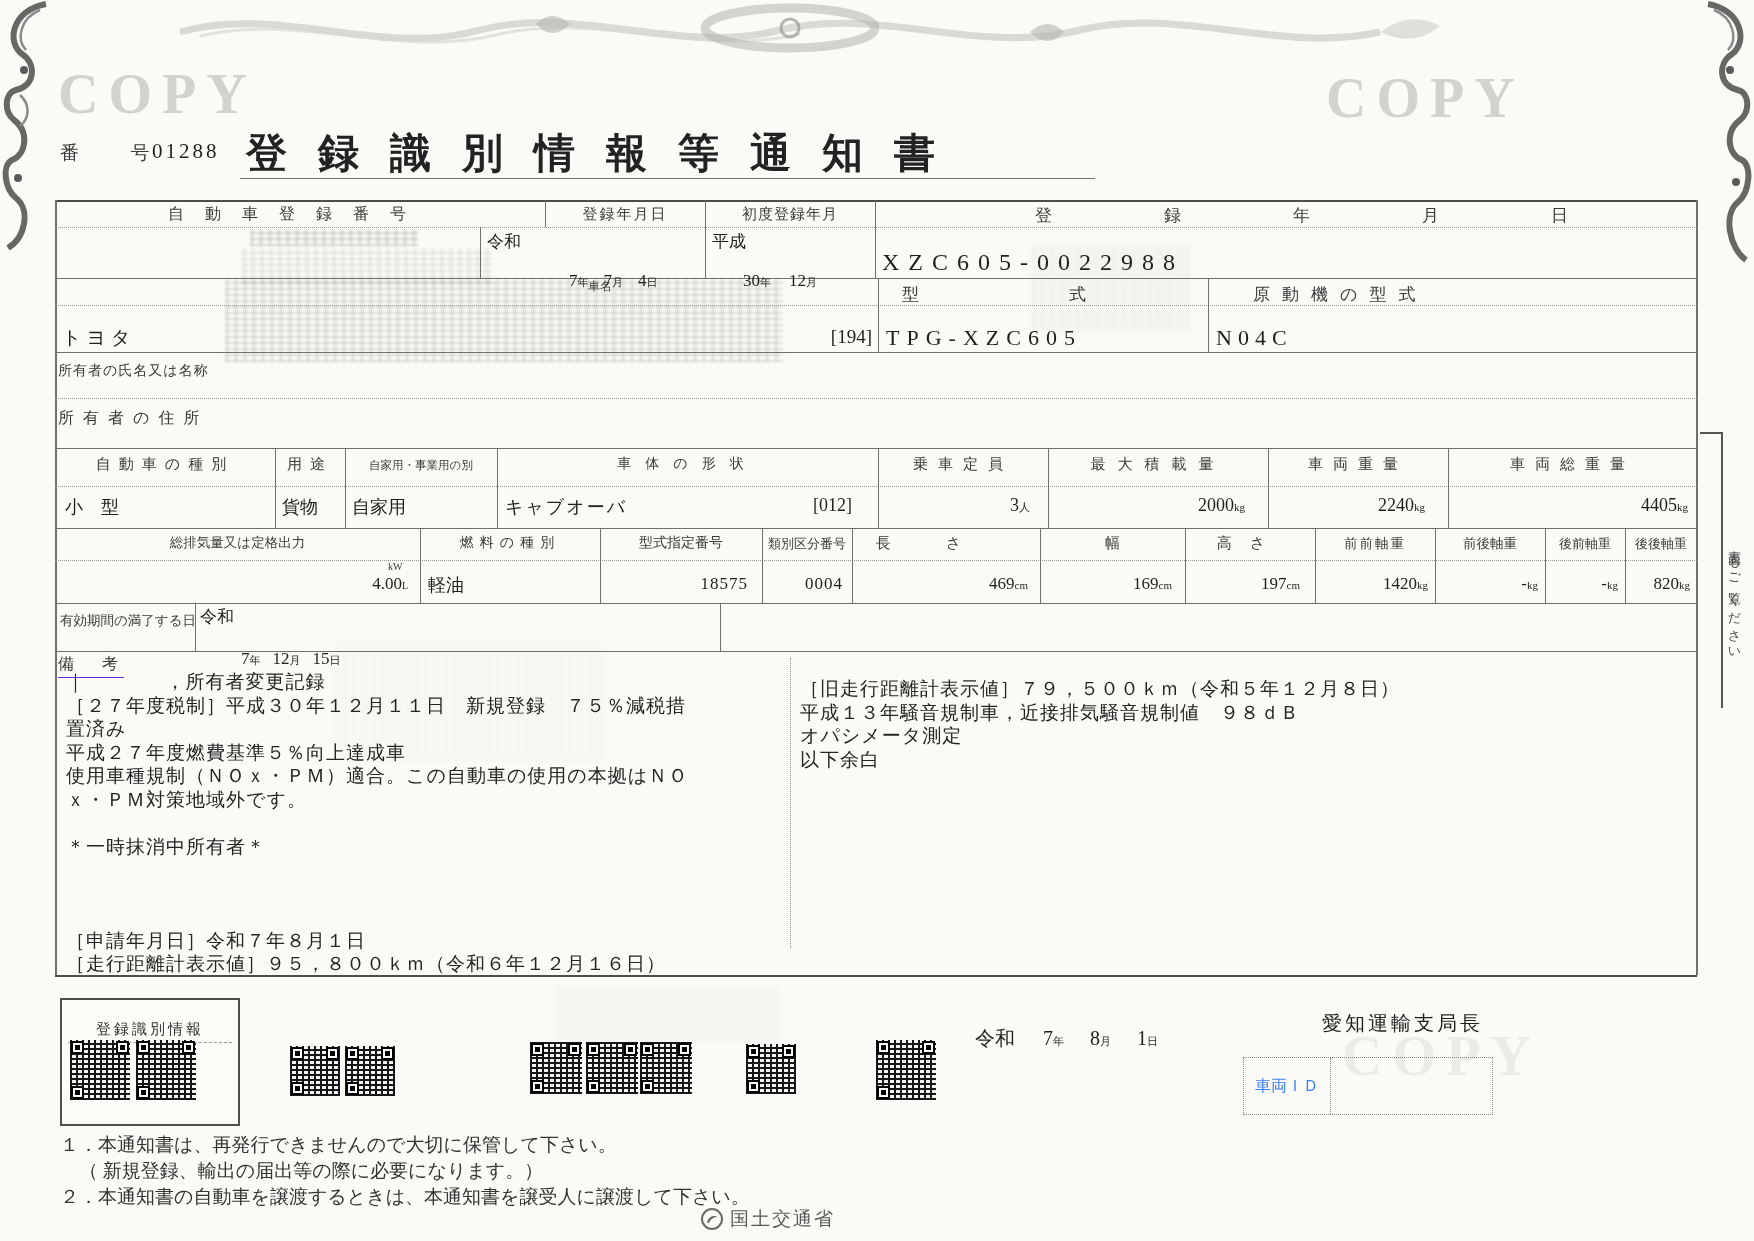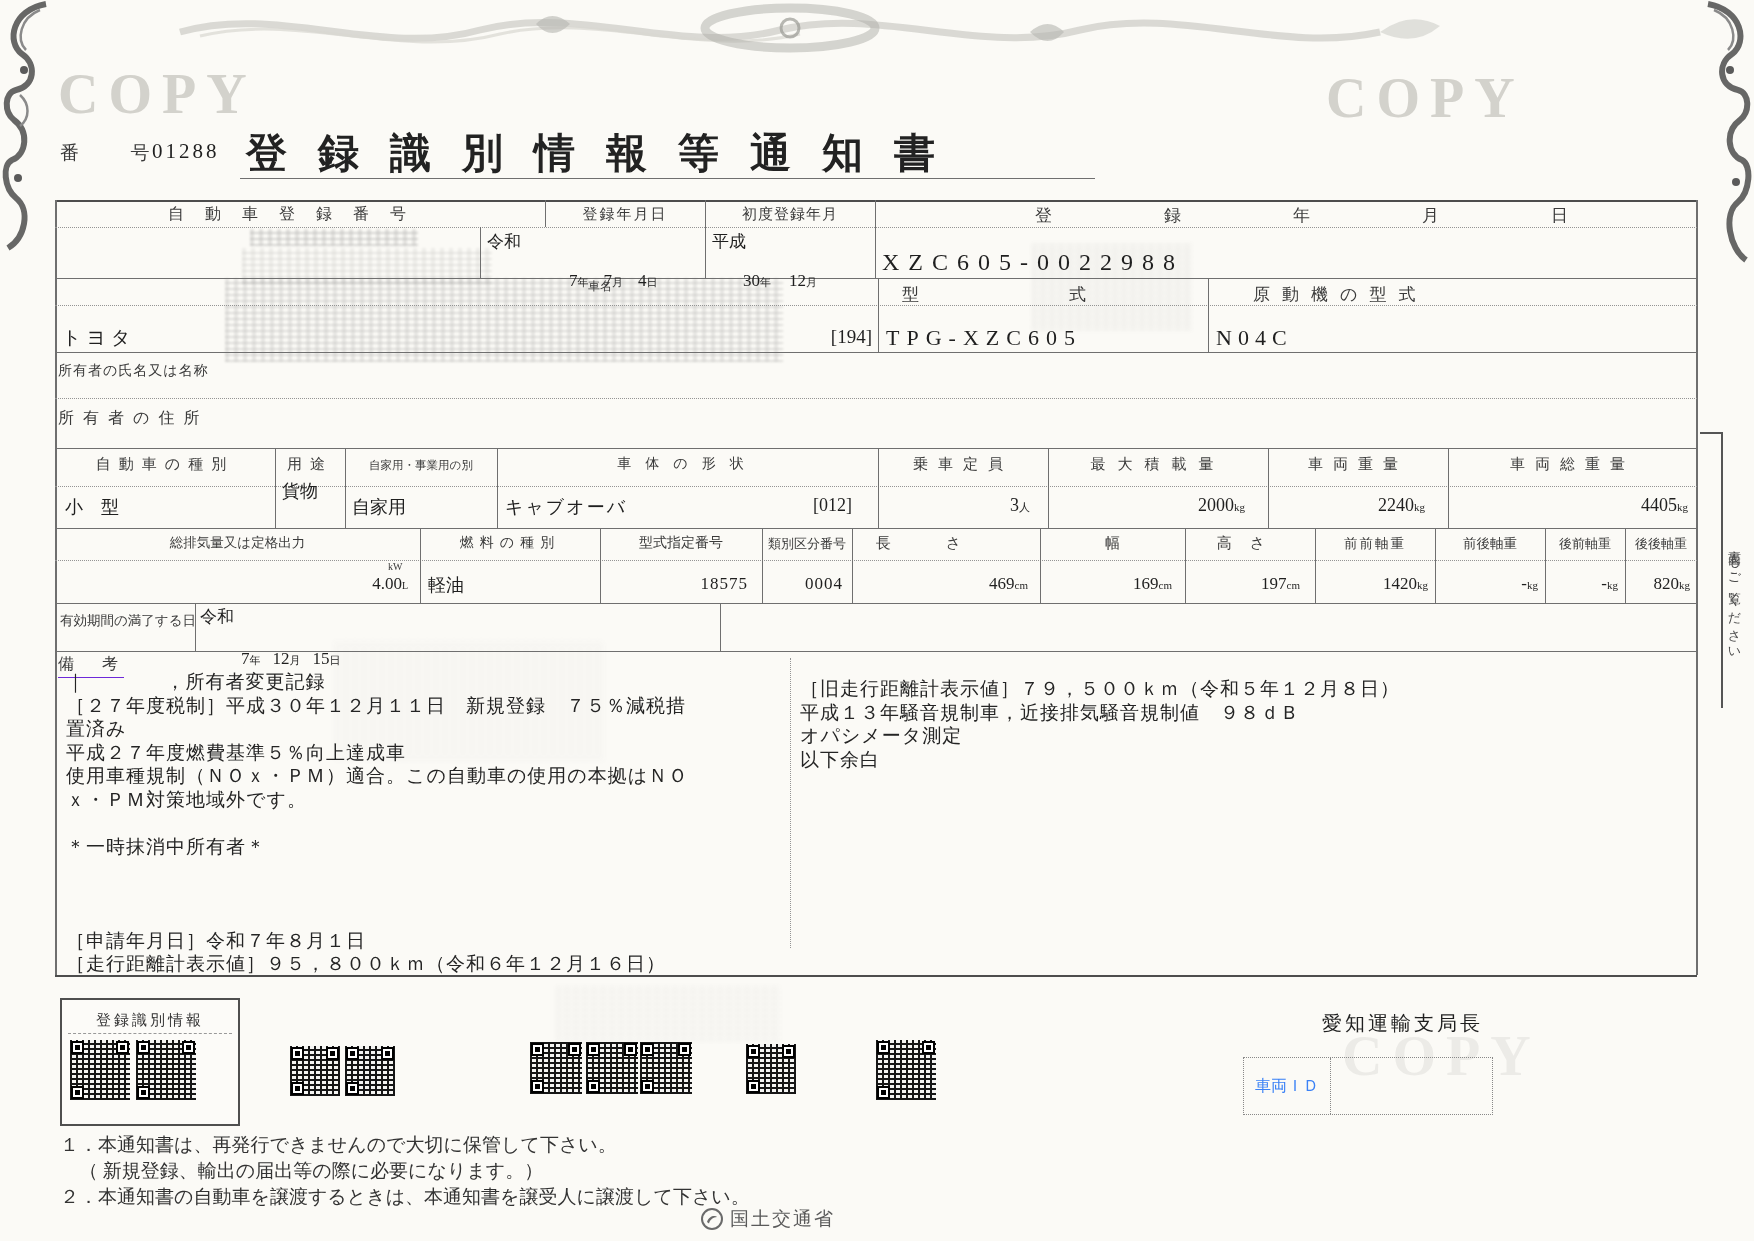--- a/index.html
+++ b/index.html
@@ -154,21 +154,21 @@
   <div class="lbl ctr" style="left:55px;top:455px;width:220px;font-size:15px;letter-spacing:8px">自動車の種別</div>
   <div class="lbl ctr" style="left:275px;top:455px;width:70px;font-size:15px;letter-spacing:8px">用途</div>
   <div class="lbl ctr" style="left:345px;top:458px;width:152px;font-size:11.5px">自家用・事業用の別</div>
   <div class="lbl ctr" style="left:497px;top:455px;width:381px;font-size:14px;letter-spacing:14px">車体の形状</div>
   <div class="lbl ctr" style="left:878px;top:455px;width:170px;font-size:15px;letter-spacing:10px">乗車定員</div>
   <div class="lbl ctr" style="left:1048px;top:455px;width:220px;font-size:15px;letter-spacing:12px">最大積載量</div>
   <div class="lbl ctr" style="left:1268px;top:455px;width:180px;font-size:15px;letter-spacing:10px">車両重量</div>
   <div class="lbl ctr" style="left:1448px;top:455px;width:249px;font-size:15px;letter-spacing:10px">車両総重量</div>
 
   <div class="val" style="left:65px;top:495px;font-size:18px">小　型</div>
-  <div class="val" style="left:282px;top:479px;font-size:18px">貨物</div>
+  <div class="val" style="left:282px;top:495px;font-size:18px">貨物</div>
   <div class="val" style="left:352px;top:495px;font-size:18px">自家用</div>
   <div class="val" style="left:505px;top:495px;font-size:18px;letter-spacing:2px">キャブオーバ</div>
   <div class="val num" style="left:770px;top:495px;width:82px;font-size:18px">[012]</div>
   <div class="val num" style="left:940px;top:495px;width:90px;font-size:18px"><span>3</span><span class="u">人</span></div>
   <div class="val num" style="left:1090px;top:495px;width:155px;font-size:18px"><span>2000</span><span class="u">kg</span></div>
   <div class="val num" style="left:1270px;top:495px;width:155px;font-size:18px"><span>2240</span><span class="u">kg</span></div>
   <div class="val num" style="left:1530px;top:495px;width:158px;font-size:18px"><span>4405</span><span class="u">kg</span></div>
 
   <div class="lbl ctr" style="left:55px;top:534px;width:365px;font-size:13.5px">総排気量又は定格出力</div>
   <div class="lbl ctr" style="left:420px;top:534px;width:180px;font-size:14px;letter-spacing:6px">燃料の種別</div>
@@ -222,21 +222,21 @@
       <div class="rline">平成１３年騒音規制車，近接排気騒音規制値　９８ｄＢ</div>
       <div class="rline">オパシメータ測定</div>
       <div class="rline">以下余白</div>
     </div>
 
   <div class="hl" style="left:1700px;top:432px;width:22px;height:2px;background:#555"></div>
   <div class="vl" style="left:1721px;top:432px;height:276px;background:#555;width:1.5px"></div>
   <div class="vtext" style="left:1725px;top:540px;height:170px">裏面もご覧ください</div>
 
   <div style="position:absolute;left:60px;top:998px;width:176px;height:124px;border:2px solid #4f4f4f;background:#fcfbf8">
-    <div class="ctr" style="margin-top:11px;font-size:15px;letter-spacing:3px;color:#333">登録識別情報</div>
+    <div class="ctr" style="margin-top:20px;font-size:15px;letter-spacing:3px;color:#333">登録識別情報</div>
     <div style="margin:3px 6px 0 6px;border-top:1px dashed #999"></div>
   </div>
   <div class="qr" style="left:70px;top:1040px;width:60px;height:60px">
       <i class="tl"></i>
       <i class="tr"></i>
       <i class="bl"></i>
     </div>
   <div class="qr" style="left:136px;top:1040px;width:60px;height:60px">
       <i class="tl"></i>
       <i class="tr"></i>
@@ -271,20 +271,23 @@
       <i class="tl"></i>
       <i class="tr"></i>
       <i class="bl"></i>
     </div>
   <div class="qr" style="left:876px;top:1040px;width:60px;height:60px">
       <i class="tl"></i>
       <i class="tr"></i>
       <i class="bl"></i>
     </div>
 
+  <div class="val" style="left:955px;top:1002px;font-size:20px">
+    <span>令和</span><span style="margin-left:28px">7</span><span class="u">年</span><span style="margin-left:26px">8</span><span class="u">月</span><span style="margin-left:26px">1</span><span class="u">日</span>
+  </div>
   <div class="val" style="left:1322px;top:1010px;font-size:20px;letter-spacing:3px">愛知運輸支局長</div>
 
   <div style="position:absolute;left:1243px;top:1057px;width:248px;height:56px;border:1px dotted #888;display:flex">
     <div style="width:86px;border-right:1px dotted #888;display:flex;align-items:center;justify-content:center;font-size:16px;color:#3b82f6">車両ＩＤ</div>
     <div style="flex:1"></div>
   </div>
 
   <div class="flines" style="left:60px;top:1132px;width:1100px">
       <div class="rline">１．本通知書は、再発行できませんので大切に保管して下さい。</div>
       <div class="rline">　（ 新規登録、輸出の届出等の際に必要になります。）</div>

